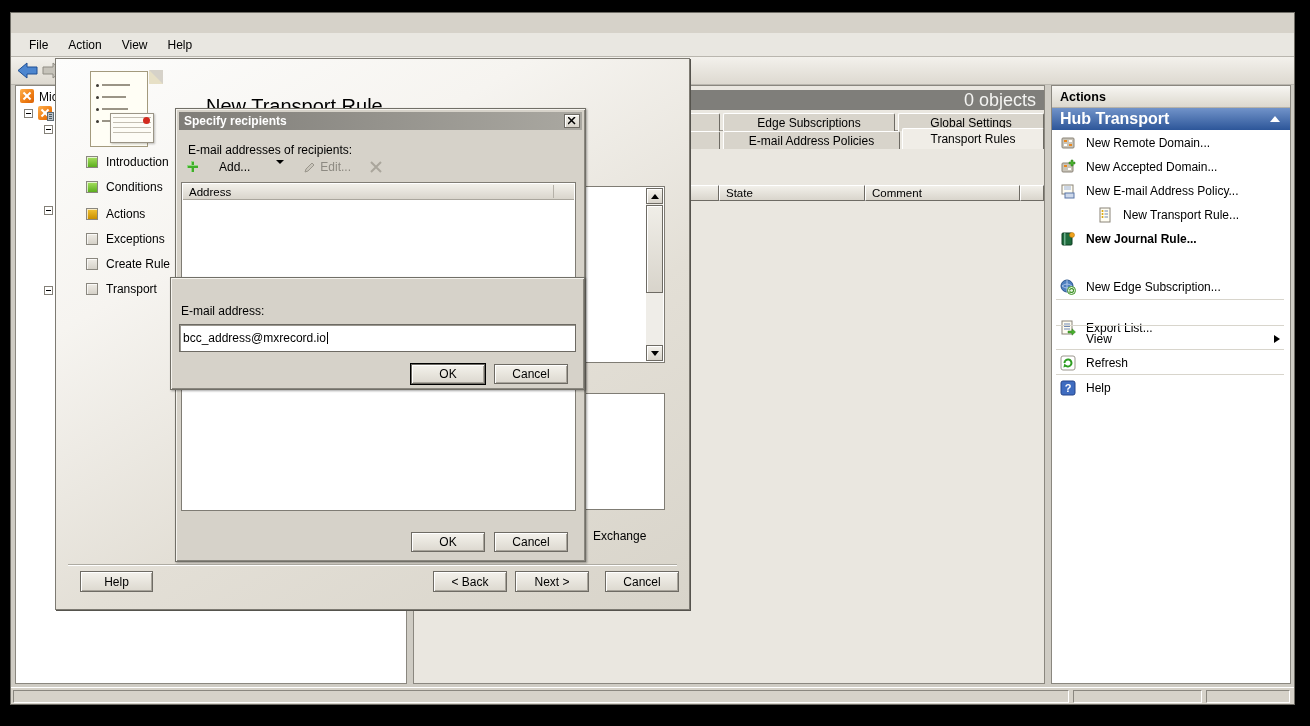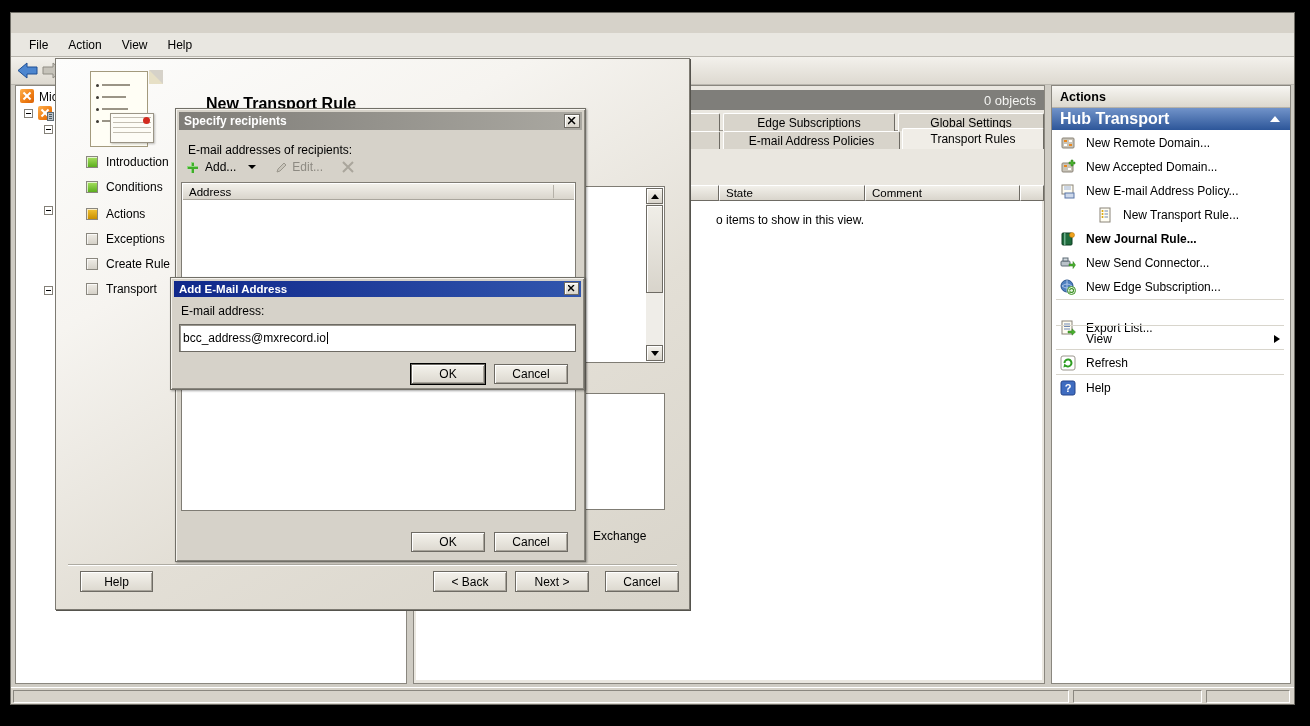--- a/index.html
+++ b/index.html
@@ -43,21 +43,21 @@
   .expand:before { content:""; position:absolute; left:1px; top:3px; width:5px; height:1px; background:#000; }
   .tico { position:absolute; width:14px; height:14px; border-radius:2px;
     background:linear-gradient(135deg,#ffb14e,#ee7c13 60%,#d96207); }
   .tico:before,.tico:after { content:""; position:absolute; left:6px; top:2px; width:2px; height:10px; background:#fff; }
   .tico:before { transform:rotate(45deg);} .tico:after { transform:rotate(-45deg);}
   .srv { position:absolute; width:7px; height:9px; background:#b9c2c9; border:1px solid #5d6a74; }
   .srv:before { content:""; position:absolute; left:1px; top:1px; width:3px; height:1px; background:#4d5a63; box-shadow:0 2px 0 #4d5a63, 0 4px 0 #4d5a63; }
 
   
   .mid-header { position:absolute; left:0; top:4px; right:0; height:20px; background:#7f7e7a;
-    color:#f4f4f2; font-size:13px; display:flex; align-items:center; justify-content:flex-end; padding-right:8px; }
+    color:#f4f4f2; font-size:18px; display:flex; align-items:center; justify-content:flex-end; padding-right:8px; }
   .tab { position:absolute; height:18px; background:#d8d4cb; border:1px solid #6e6b64;
     border-bottom:none; border-top-color:#fff; border-left-color:#fff; border-radius:2px 2px 0 0;
     display:flex; align-items:center; justify-content:center; font-size:12px; }
   .tabrow-line { position:absolute; left:0; right:0; height:1px; background:#9a968d; }
   .tab.active { background:#f0ede7; height:21px; z-index:3; font-size:12px; }
   .hdrcell { position:absolute; height:16px; background:linear-gradient(#f2f0ea,#d9d5cc);
     border:1px solid #6e6b64; border-top-color:#fff; border-left-color:#fff;
     font-size:11.5px; display:flex; align-items:center; padding-left:6px; }
   .mid-list { position:absolute; left:2px; top:115px; right:2px; bottom:3px; background:#fff; }
   .emptymsg { position:absolute; left:300px; top:12px; font-size:12px; }
@@ -90,21 +90,21 @@
     font-size:12px; display:flex; align-items:center; justify-content:center;
     font-family:"Liberation Sans","DejaVu Sans",sans-serif; }
   .btn.default { outline:1px solid #000; }
   .xbtn { position:absolute; width:16px; height:14px; background:linear-gradient(#f4f2ec,#d8d4cb);
     border:1px solid #6e6b64; box-shadow:inset 1px 1px 0 #fff; display:flex; align-items:center; justify-content:center; }
 
   
   .wizard { position:absolute; left:55px; top:58px; width:635px; height:552px; z-index:10;
     background:linear-gradient(150deg,#fdfdfc 0%,#f6f4f0 30%,#e3dfd6 62%,#d8d4ca 100%);
     border:1px solid #7d7a72; box-shadow:1px 1px 0 #55534d; }
-  .wiz-title { position:absolute; left:150px; top:36px; font-size:16px; font-weight:bold; }
+  .wiz-title { position:absolute; left:150px; top:36px; font-size:20px; font-weight:normal; }
   .wstep { position:absolute; left:30px; height:16px; display:flex; align-items:center; }
   .stepbox { width:12px; height:12px; border:1px solid #8a877f;
     box-shadow:inset 1px 1px 0 rgba(255,255,255,.7); flex:0 0 auto; }
   .stepbox.done    { background:linear-gradient(#a8e060,#5cae1e); }
   .stepbox.current { background:linear-gradient(#f2c335,#c98f00); }
   .stepbox.pending { background:linear-gradient(#efece6,#d5d1c8); }
   .steplbl { margin-left:8px; font-size:12px; }
   .wiz-listbox { position:absolute; background:#fff; border:1px solid #7f7c74; }
   .wiz-sep { position:absolute; left:12px; right:12px; top:505px; height:2px;
     border-top:1px solid #aeaba2; border-bottom:1px solid #fff; }
@@ -215,23 +215,20 @@
 
       <div class="hdrcell" style="left:2px;top:99px;width:303px;"></div>
       <div class="hdrcell" style="left:305px;top:99px;width:146px;">
           <span>State</span>
         </div>
       <div class="hdrcell" style="left:451px;top:99px;width:155px;">
           <span>Comment</span>
         </div>
       <div class="hdrcell" style="left:606px;top:99px;width:24px;"></div>
 
-      <div class="mid-list">
-        <div class="emptymsg">o items to show in this view.</div>
-      </div>
     </div>
 
     <div class="pane act-pane">
       <div class="act-title">Actions</div>
       <div class="hub-bar">
         <span>Hub Transport</span>
         <div class="hub-collapse"></div>
       </div>
 
       <div class="act-row" style="top:45px;">
@@ -274,28 +271,20 @@
           </svg>
         <span class="albl">New Transport Rule...</span>
       </div>
       <div class="act-row" style="top:141px;font-weight:bold;">
         <svg class="aicon" viewBox="0 0 16 16">
             <rect x="2" y="2" width="10" height="12" rx="1" fill="#1e6b3c" stroke="#0d3c20"></rect>
             <rect x="4" y="2" width="1.5" height="12" fill="#6fae8c"></rect>
             <circle cx="12" cy="4" r="2.5" fill="#f0a31d" stroke="#b06c00" stroke-width=".5"></circle>
           </svg>
         <span class="albl">New Journal Rule...</span>
-      </div>
-      <div class="act-row" style="top:165px;">
-        <svg class="aicon" viewBox="0 0 16 16">
-            <rect x="1" y="6" width="9" height="5" rx="1" fill="#b9c2c9" stroke="#5d6a74"></rect>
-            <rect x="3" y="3" width="5" height="3" fill="#d3dae0" stroke="#5d6a74"></rect>
-            <path d="M9 9 L13 9 L13 6.5 L15.5 10 L13 13.5 L13 11 L9 11 Z" fill="#49b02e" stroke="#2e7d1c" stroke-width=".5"></path>
-          </svg>
-        <span class="albl">New Send Connector...</span>
       </div>
       <div class="act-row" style="top:189px;">
         <svg class="aicon" viewBox="0 0 16 16">
             <circle cx="7" cy="7" r="6" fill="#4e7fc0" stroke="#2a548c"></circle>
             <path d="M2 7 Q7 3 12 7 M2 7 Q7 11 12 7 M7 1 L7 13" stroke="#bcd2ef" fill="none" stroke-width=".8"></path>
             <circle cx="11.5" cy="11.5" r="4" fill="#e8f4e2" stroke="#3f9428"></circle>
             <path d="M9.6 11.5 a2 2 0 1 1 .8 1.6" stroke="#3f9428" fill="none" stroke-width="1.2"></path>
             <path d="M9.2 14 L9.6 11.8 L11.4 13.2 Z" fill="#3f9428"></path>
           </svg>
         <span class="albl">New Edge Subscription...</span>
@@ -415,21 +404,21 @@
     <span>Specify recipients</span>
     <div class="xbtn" style="right:2px;top:2px;">
         <svg width="8" height="8">
           <path d="M0 0 L7 7 M7 0 L0 7" stroke="#000" stroke-width="1.5"></path>
         </svg>
       </div>
   </div>
   <div class="abs" style="left:12px;top:34px;font-size:12px;">E-mail addresses of recipients:</div>
 
   <div class="abs" style="left:10px;top:51px;display:flex;align-items:center;gap:5px;">
-    <div style="display:flex;align-items:center;gap:6px;">
+    <div style="display:flex;gap:20px;">
       <span class="plus"></span>
       <span>Add...</span>
       <span class="ddcaret" style="margin-left:6px;"></span>
     </div>
     <div style="display:flex;align-items:center;gap:4px;margin-left:14px;" class="grayed">
       <svg width="13" height="13" viewBox="0 0 13 13">
           <path d="M2 11 L3 8 L9 2 L11 4 L5 10 Z" fill="#c9c5bb" stroke="#9a968c"></path>
         </svg>
       <span>Edit...</span>
     </div>
@@ -443,28 +432,20 @@
       <span>Address</span>
       <span class="colsep"></span>
     </div>
   </div>
 
   <div class="btn" style="left:235px;top:423px;width:74px;height:20px;">OK</div>
   <div class="btn" style="left:318px;top:423px;width:74px;height:20px;">Cancel</div>
 </div>
 
 <div class="dlg" style="left:170px;top:277px;width:415px;height:113px;z-index:30;">
-  <div class="dlg-tbar tbar-blue">
-    <span>Add E-Mail Address</span>
-    <div class="xbtn" style="right:2px;top:1px;width:15px;height:13px;">
-        <svg width="7" height="7">
-          <path d="M0 0 L6 6 M6 0 L0 6" stroke="#000" stroke-width="1.4"></path>
-        </svg>
-      </div>
-  </div>
   <div class="abs" style="left:10px;top:26px;font-size:12px;">E-mail address:</div>
   <div class="textinput" style="left:8px;top:46px;width:397px;height:28px;" role="textbox">
     <span>bcc_address@mxrecord.io</span>
     <span class="caret"></span>
   </div>
   <div class="btn default" style="left:240px;top:86px;width:74px;height:20px;">OK</div>
   <div class="btn" style="left:323px;top:86px;width:74px;height:20px;">Cancel</div>
 </div>
 
 </body></html>

